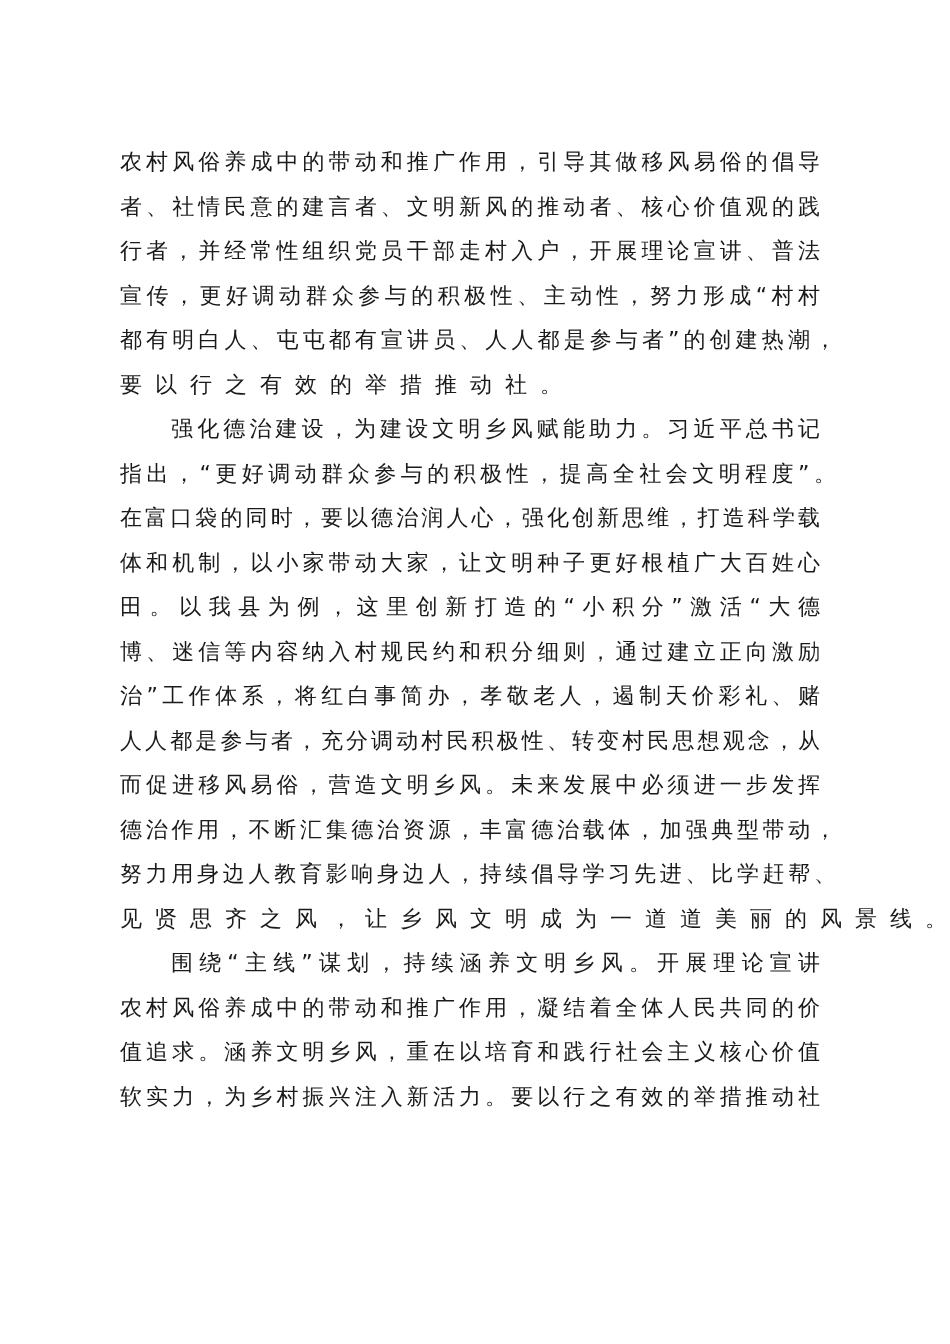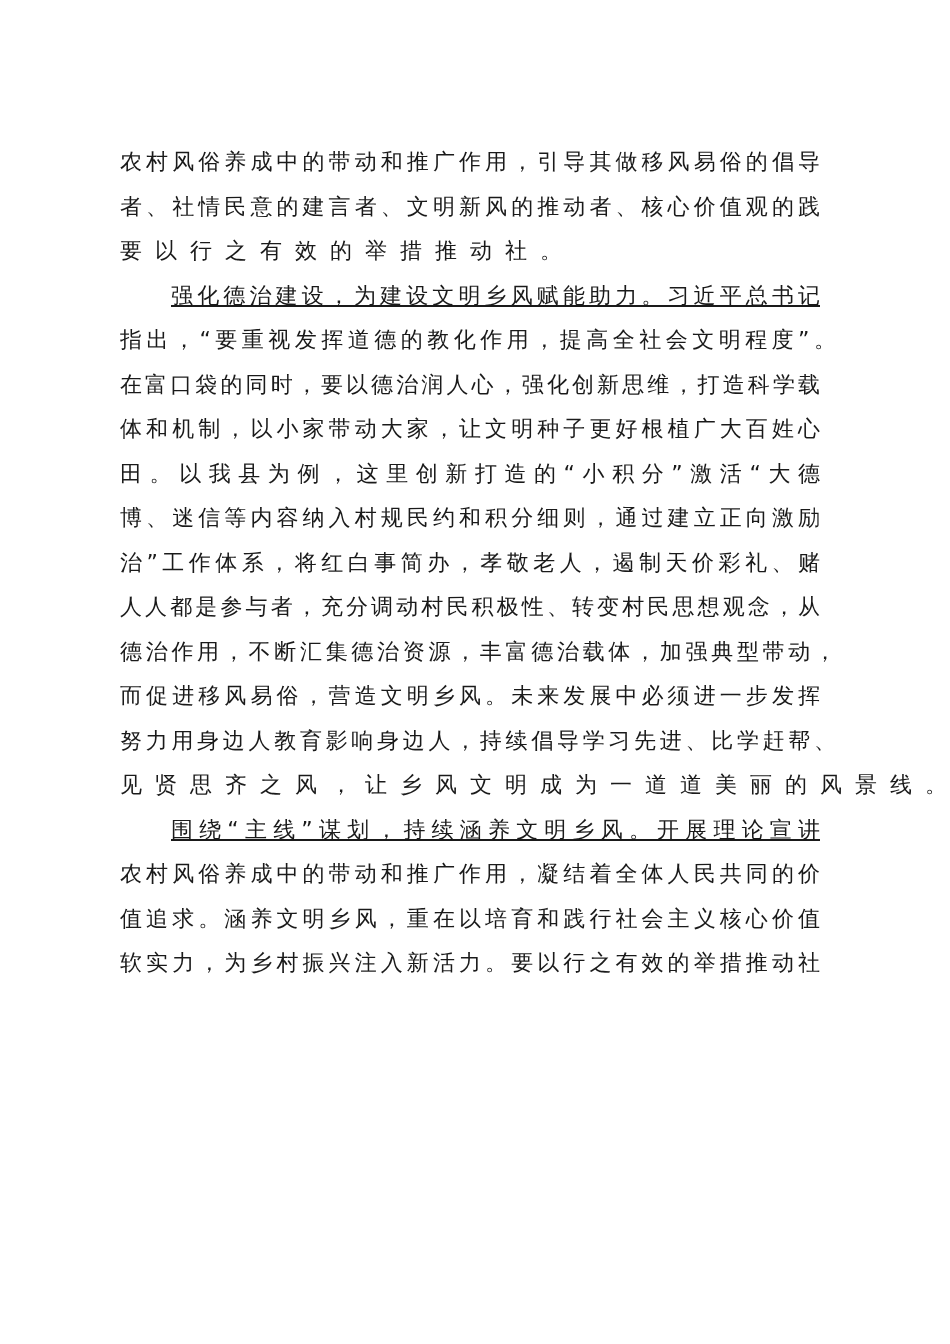--- a/index.html
+++ b/index.html
@@ -35,53 +35,55 @@
       line-height: 34px;
       font-size: 22px;
       white-space: nowrap;
       text-align: justify;
       text-align-last: justify;
       text-justify: inter-character;
       letter-spacing: 0;
     }
     .line.indent {
       padding-left: 51px;
-      text-decoration: underline;
     }
     .line.last {
       text-align-last: left;
       letter-spacing: 13px;
     }
     .line.overflow {
       width: 716px;
     }
   </style>
 </head>
 <body>
 
 <div class="page">
   <div class="body-text">
 
     <div>
       <span class="line">农村风俗养成中的带动和推广作用，引导其做移风易俗的倡导</span>
       <span class="line">者、社情民意的建言者、文明新风的推动者、核心价值观的践</span>
+      <span class="line">行者，并经常性组织党员干部走村入户，开展理论宣讲、普法</span>
+      <span class="line">宣传，更好调动群众参与的积极性、主动性，努力形成“村村</span>
+      <span class="line overflow">都有明白人、屯屯都有宣讲员、人人都是参与者”的创建热潮，</span>
       <span class="line last">要以行之有效的举措推动社。</span>
     </div>
 
     <div>
       <span class="line indent">强化德治建设，为建设文明乡风赋能助力。习近平总书记</span>
-      <span class="line overflow">指出，“要重视发挥道德的教化作用，提高全社会文明程度”。</span>
+      <span class="line overflow">指出，“更好调动群众参与的积极性，提高全社会文明程度”。</span>
       <span class="line">在富口袋的同时，要以德治润人心，强化创新思维，打造科学载</span>
       <span class="line">体和机制，以小家带动大家，让文明种子更好根植广大百姓心</span>
       <span class="line">田。以我县为例，这里创新打造的“小积分”激活“大德</span>
       <span class="line">博、迷信等内容纳入村规民约和积分细则，通过建立正向激励</span>
       <span class="line">治”工作体系，将红白事简办，孝敬老人，遏制天价彩礼、赌</span>
       <span class="line">人人都是参与者，充分调动村民积极性、转变村民思想观念，从</span>
+      <span class="line">而促进移风易俗，营造文明乡风。未来发展中必须进一步发挥</span>
       <span class="line overflow">德治作用，不断汇集德治资源，丰富德治载体，加强典型带动，</span>
-      <span class="line">而促进移风易俗，营造文明乡风。未来发展中必须进一步发挥</span>
       <span class="line overflow">努力用身边人教育影响身边人，持续倡导学习先进、比学赶帮、</span>
       <span class="line last">见贤思齐之风，让乡风文明成为一道道美丽的风景线。</span>
     </div>
 
     <div>
       <span class="line indent">围绕“主线”谋划，持续涵养文明乡风。开展理论宣讲</span>
       <span class="line">农村风俗养成中的带动和推广作用，凝结着全体人民共同的价</span>
       <span class="line">值追求。涵养文明乡风，重在以培育和践行社会主义核心价值</span>
       <span class="line">软实力，为乡村振兴注入新活力。要以行之有效的举措推动社</span>
     </div>

